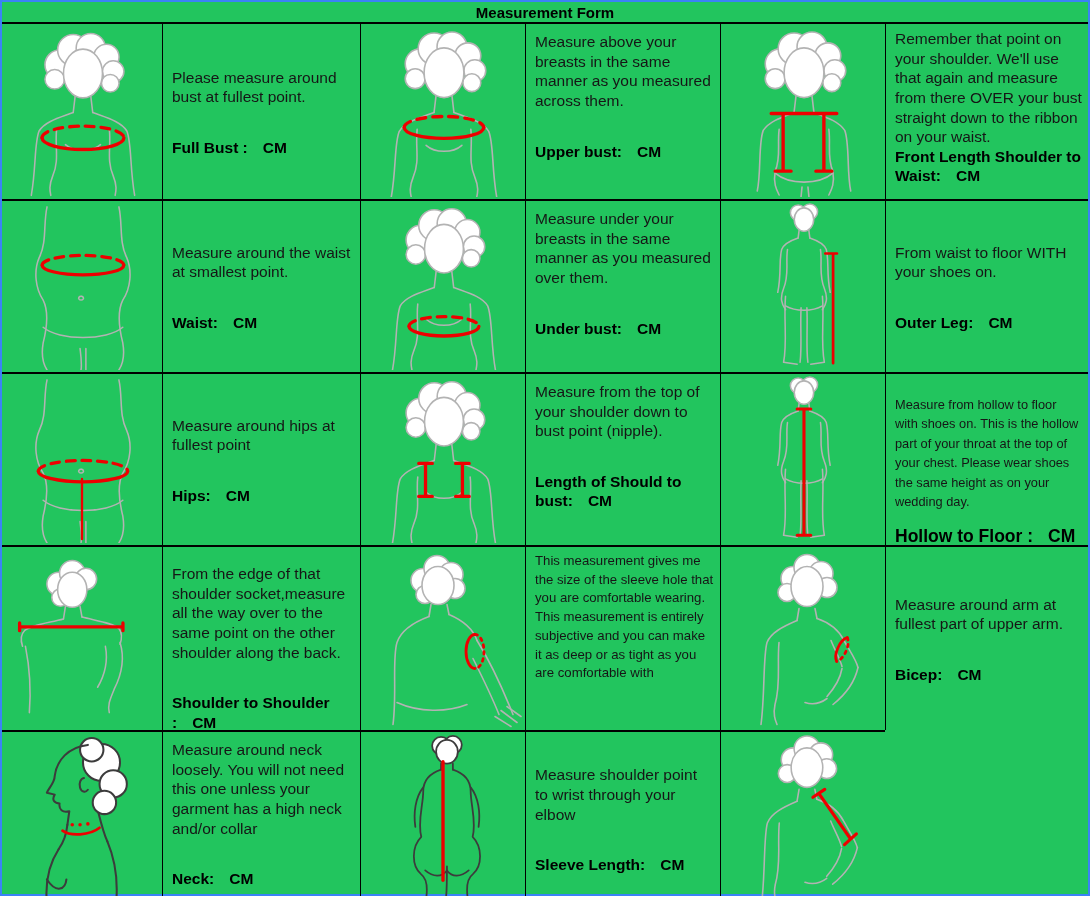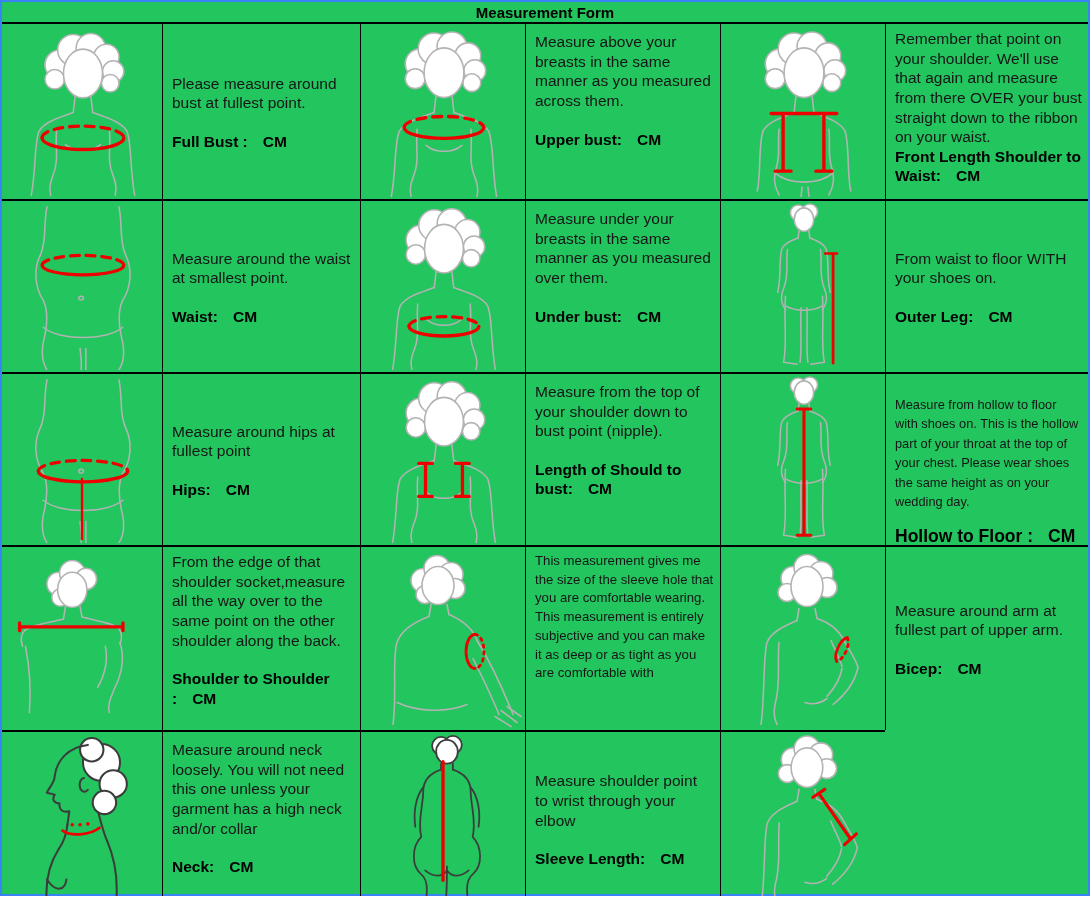--- a/index.html
+++ b/index.html
@@ -13,21 +13,21 @@
   .cell{box-sizing:border-box;border-top:2px solid #000;border-left:1px solid #000;overflow:hidden;}
   .cell.first{border-left:none;}
   .fig{padding:2px;}
   .fig svg{display:block;}
   .txt{display:flex;flex-direction:column;justify-content:flex-start;
        padding:8px 6px 6px 9px;font-size:15.5px;}
   .txt.vc{justify-content:center;padding-top:8px;}
   .desc{line-height:1.27;white-space:normal;}
   .sm .desc{font-size:12.8px;line-height:1.52;}
   .sm4 .desc{font-size:13.2px;line-height:1.42;}
-  .mlabel{font-weight:bold;margin-top:19px;font-size:15.5px;line-height:1.25;color:#000;}
+  .mlabel{font-weight:bold;margin-top:31px;font-size:15.5px;line-height:1.25;color:#000;}
   .lg .mlabel{font-size:17.5px;}
   .unit{margin-left:15px;}
 </style>
 </head>
 <body>
 
 <div class="form">
   <div class="hdr">Measurement Form</div>
 
   <div class="cell fig first">
@@ -274,21 +274,21 @@
         <path d="M61,66 C46,70 28,72 21,78 C17,82 17,88 19,94"></path>
         <path d="M80,64 C96,68 112,70 118,76 C121,80 121,86 119,92"></path>
         <path d="M119,90 C124,106 120,124 113,138 C109,148 106,154 108,162"></path>
         <path d="M104,94 C107,110 103,124 96,136"></path>
         <path d="M22,94 C26,114 28,136 26,162"></path>
         <g stroke="#ee0000" stroke-width="3.4">
           <path d="M16,74 L122,74 M16,70 L16,78 M122,70 L122,78"></path>
         </g>
       </svg>
     </div>
-  <div class="cell txt" style="padding-top:5px;">
+  <div class="cell txt" style="padding-top:17px;">
     <div class="desc">From the edge of that shoulder socket,measure all the way over to the same point on the other shoulder along the back.</div>
     <div class="mlabel"><span>Shoulder to Shoulder :</span><span class="unit">CM</span></div>
   </div>
   <div class="cell fig">
       <svg viewBox="0 0 160 172" preserveAspectRatio="xMidYMid meet" style="width:100%;height:100%" fill="none" stroke="#b3b3b3" stroke-width="1.6" stroke-linecap="round" stroke-linejoin="round">
         <g fill="#fff">
           <circle cx="60" cy="28" r="12"></circle>
           <circle cx="74" cy="16" r="13"></circle>
           <circle cx="88" cy="22" r="12"></circle>
           <circle cx="92" cy="36" r="10"></circle>

